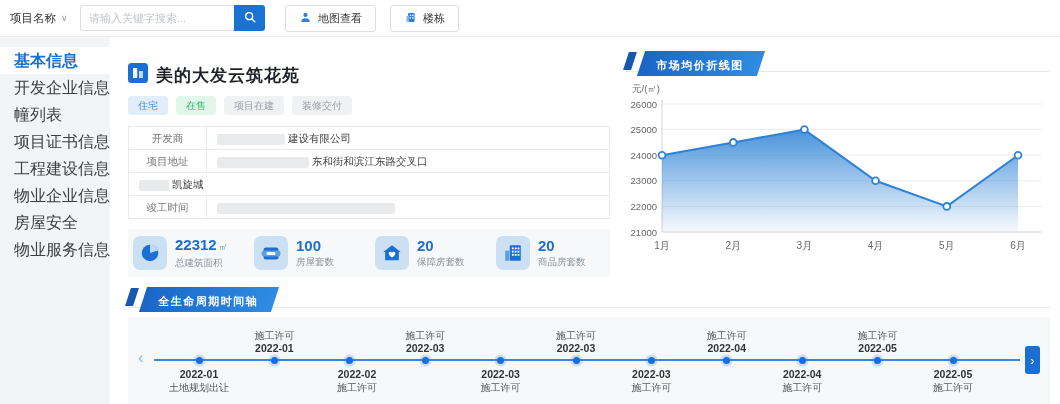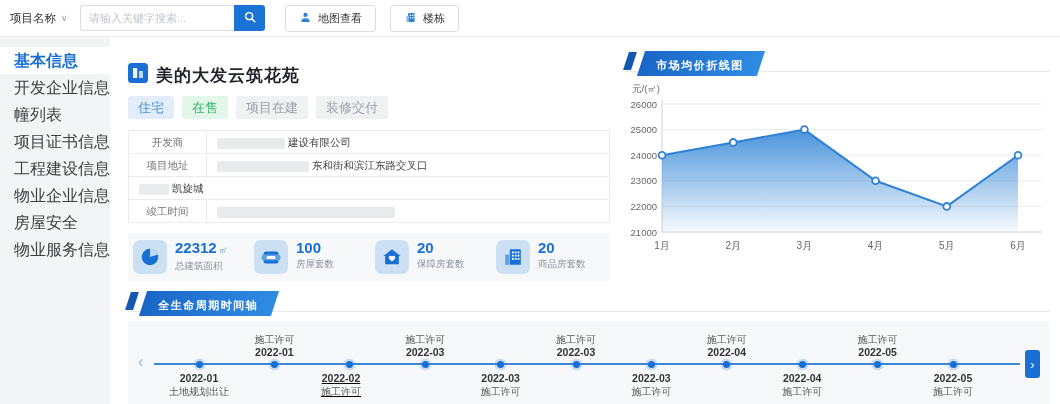--- a/index.html
+++ b/index.html
@@ -29,38 +29,38 @@
     cursor:pointer; white-space:nowrap; }
   .side-item.active { background:#fff; color:#1a6fd4; font-weight:bold; }
   .main { flex:1; padding:10px 10px 0 18px; min-width:0; }
   .main-grid { display:flex; gap:16px; }
   .left-col { width:482px; flex:none; }
   .right-col { flex:1; min-width:0; }
   
   .title-row { display:flex; align-items:flex-end; gap:8px; margin-top:16px; }
   .title-row h1 { font-size:17px; color:#1f2329; letter-spacing:1px; }
   .tag-row { display:flex; gap:8px; margin-top:9px; }
-  .tag { font-size:13px; padding:2.5px 10px; border-radius:3px; white-space:nowrap; }
+  .tag { font-size:10px; padding:2.5px 10px; border-radius:3px; white-space:nowrap; }
   .tag-blue  { background:#e2edfa; color:#4a8fd8; }
   .tag-green { background:#e2f6ea; color:#33b567; }
   .tag-gray  { background:#f0f1f3; color:#9aa0a8; }
   
   .info-table { margin-top:11px; border:1px solid #ebebeb; }
   .info-row { display:flex; }
   .info-row + .info-row { border-top:1px solid #ebebeb; }
   .info-label { width:78px; flex:none; text-align:center; font-size:10.5px; color:#777;
     line-height:22px; border-right:1px solid #ebebeb; }
   .info-value { flex:1; padding:0 10px; line-height:22px; font-size:10.5px; color:#444;
     white-space:nowrap; overflow:hidden; }
   .redact { display:inline-block; height:11px; background:#e9eaec; border-radius:2px;
     vertical-align:middle; margin-right:3px; }
   
   .stats-band { margin-top:10px; height:48px; background:#f6f8fa; display:flex;
     align-items:center; padding-left:5px; }
-  .stat-item { display:flex; align-items:flex-start; width:121px; flex:none; }
+  .stat-item { display:flex; align-items:center; width:121px; flex:none; }
   .icon-box { width:34px; height:34px; border-radius:7px; background:#cce0f4; display:flex;
     align-items:center; justify-content:center; flex:none; }
   .stat-text { margin-left:8px; }
   .stat-value { font-size:15px; font-weight:bold; color:#1a6fd4; line-height:16px; }
   .stat-unit { font-size:9px; font-weight:normal; color:#5f9ad0; margin-left:2px; }
   .stat-label { font-size:9.5px; color:#8a9099; margin-top:2px; white-space:nowrap; }
   
   .sec-header { position:relative; height:21px; border-bottom:1px solid #e9e9e9; }
   .slash { position:absolute; left:0; top:1px; width:8px; height:18px; background:#1558ad;
     transform:skewX(-18deg); }
@@ -306,21 +306,21 @@
           <div class="tl-label below" style="left: 16px;">
             <span class="tl-date">2022-01</span>
             <span class="tl-event">土地规划出让</span>
           </div>
           <div class="tl-dot" style="left: 142.9px;"></div>
           <div class="tl-label above" style="left: 91.4px;">
             <span class="tl-event">施工许可</span>
             <span class="tl-date">2022-01</span>
           </div>
           <div class="tl-dot" style="left: 218.3px;"></div>
-          <div class="tl-label below" style="left: 158px; text-decoration: underline;">
+          <div class="tl-label below" style="left: 174px;">
             <span class="tl-date">2022-02</span>
             <span class="tl-event">施工许可</span>
           </div>
           <div class="tl-dot" style="left: 293.7px;"></div>
           <div class="tl-label above" style="left: 242.2px;">
             <span class="tl-event">施工许可</span>
             <span class="tl-date">2022-03</span>
           </div>
           <div class="tl-dot" style="left: 369.1px;"></div>
           <div class="tl-label below" style="left: 317.6px;">

